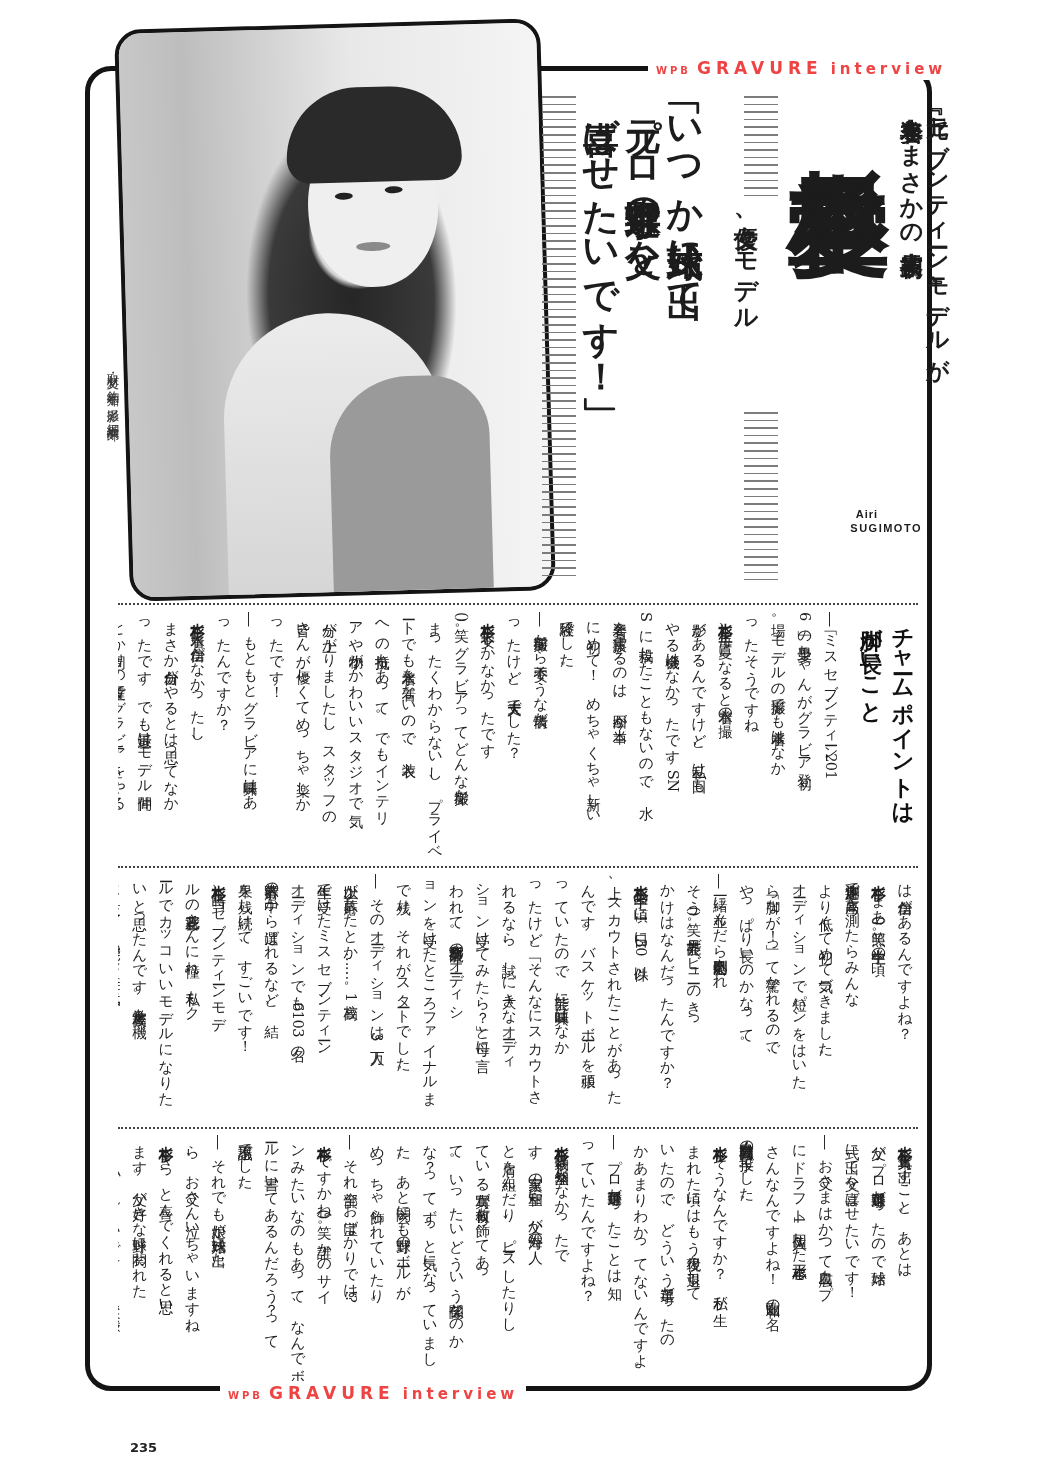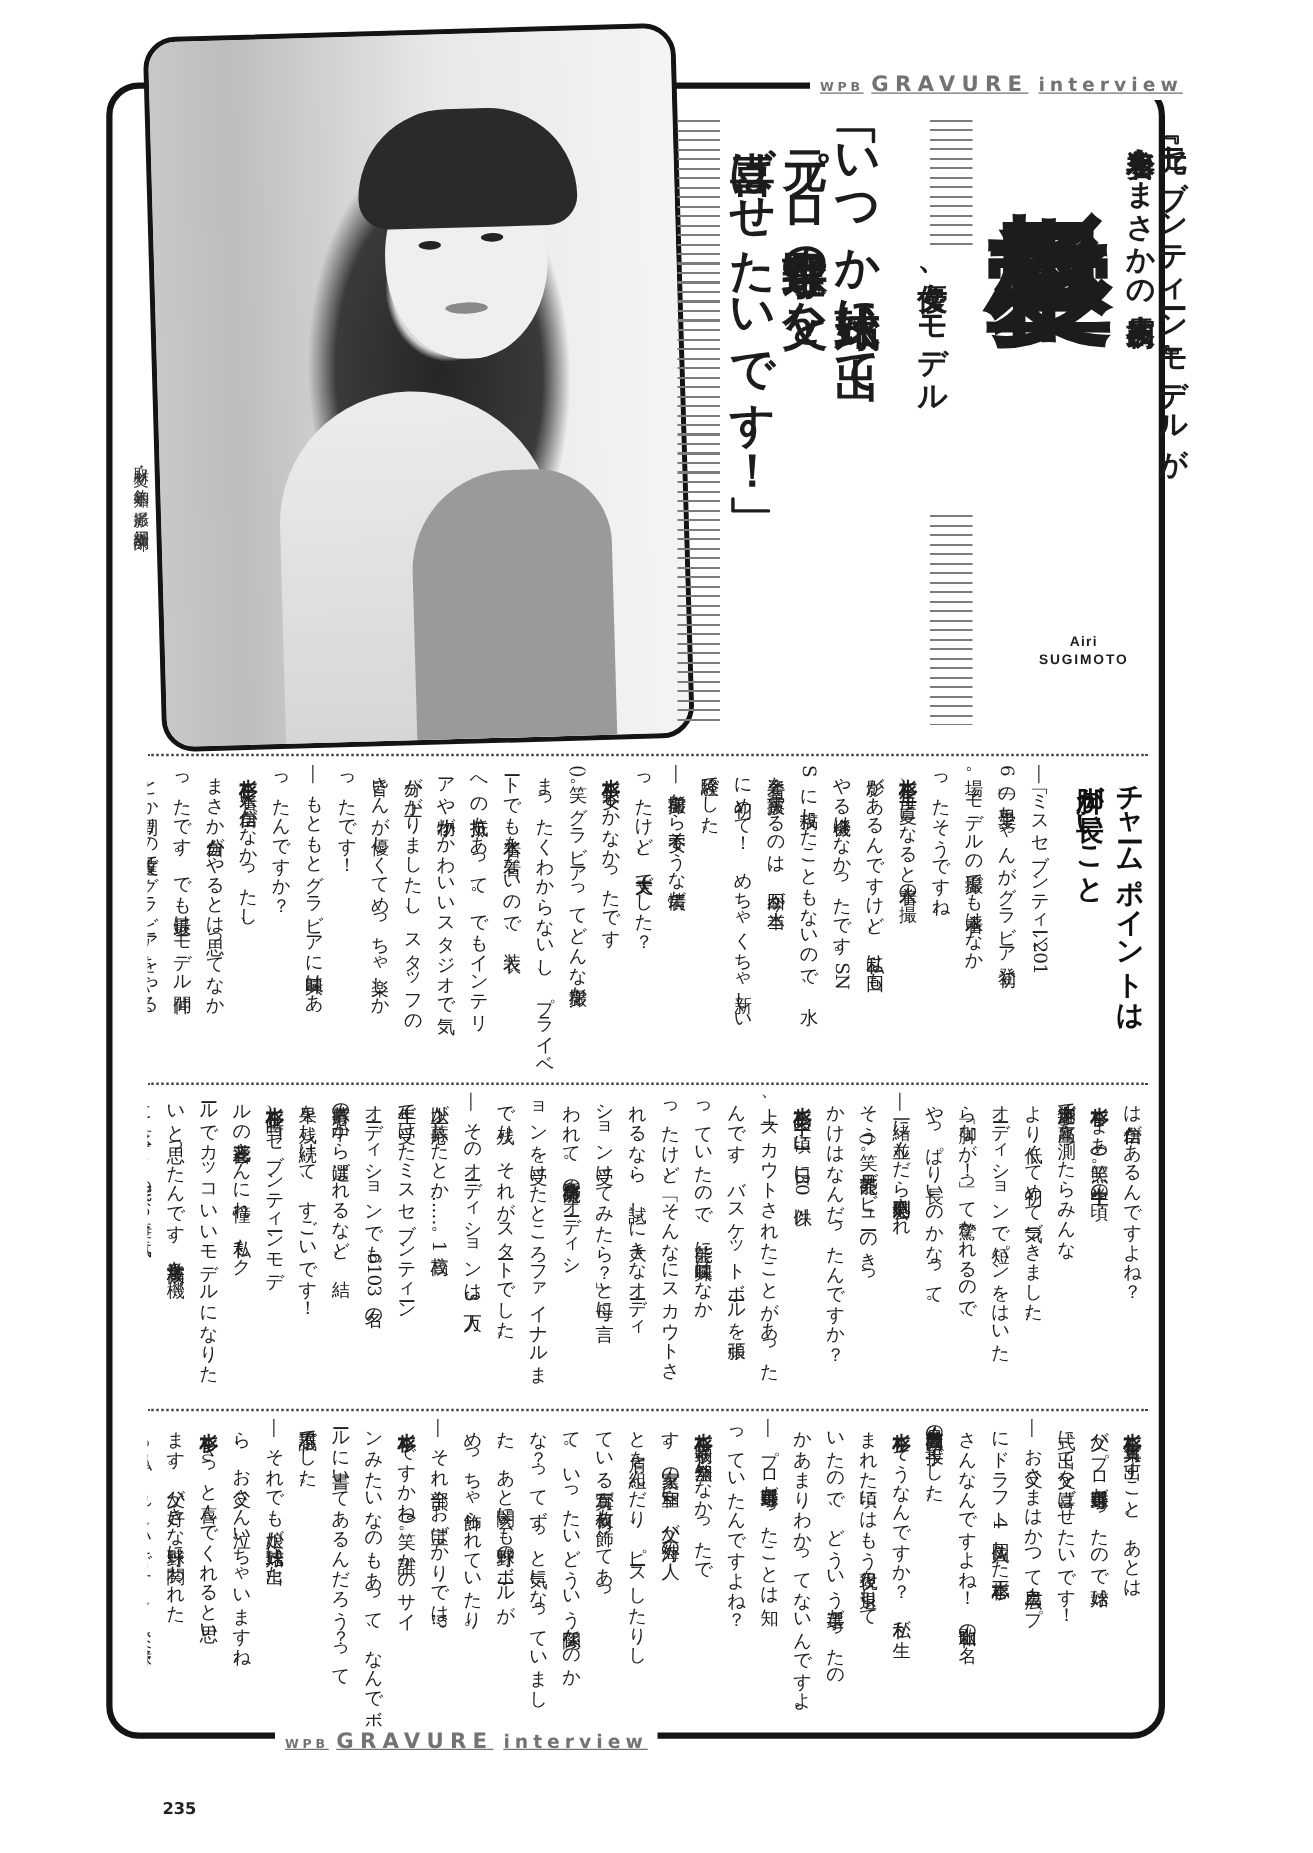--- a/index.html
+++ b/index.html
@@ -3,21 +3,21 @@
 <meta charset="utf-8">
 <style>
   html, body { margin: 0; padding: 0; background: #ffffff; }
   body { width: 1050px; height: 1482px; position: relative; overflow: hidden;
          font-family: "DejaVu Serif", "Liberation Serif", serif; color: #1a1a1a; }
 
   .frame { position: absolute; left: 85px; top: 66px; width: 847px; height: 1325px;
            border: 5px solid #141414; border-radius: 26px; box-sizing: border-box; }
 
   .band { position: absolute; background: #fff; padding: 0 8px; white-space: nowrap;
-          font-family: "DejaVu Sans", "Liberation Sans", sans-serif; color: #737373; text-decoration: underline; }
+          font-family: "DejaVu Sans", "Liberation Sans", sans-serif; color: #ef4444; }
   .band .wpb { font-size: 10px; font-weight: bold; letter-spacing: 3px; margin-right: 6px; }
   .band .grav { font-size: 17px; font-weight: bold; letter-spacing: 5px; margin-right: 8px; }
   .band .intv { font-size: 15px; font-weight: bold; letter-spacing: 4px; }
   .band-top { left: 648px; top: 56px; height: 24px; line-height: 24px; }
   .band-bottom { left: 220px; top: 1381px; height: 24px; line-height: 24px; }
 
   .photo-card { position: absolute; left: 122px; top: 24px; width: 418px; height: 564px;
                 border: 4px solid #141414; border-radius: 26px; overflow: hidden;
                 transform: rotate(-1.6deg); background: #dedede; }
   .photo { position: absolute; inset: 0;
@@ -41,21 +41,21 @@
              font-family: "DejaVu Sans", "Liberation Sans", sans-serif; font-size: 12.5px;
              letter-spacing: 1px; color: #333; }
 
   .vtext { position: absolute; writing-mode: vertical-rl; text-orientation: upright;
            font-family: "DejaVu Sans", "Liberation Sans", sans-serif; font-weight: bold; color: #1c1c1c; }
 
   .name { left: 786px; top: 86px; font-size: 102px; line-height: 108px; letter-spacing: 4px; }
   .romaji { position: absolute; left: 812px; top: 507px; text-align: center; width: 110px;
             font-family: Liberation Sans, sans-serif; font-weight: bold; font-size: 11px; line-height: 14px; color: #1c1c1c; }
   .romaji .first { letter-spacing: 1px; }
-  .romaji .last { letter-spacing: 1.5px; }
+  .romaji .last { letter-spacing: 1.5px; text-align: right; }
   .kicker { left: 924px; top: 100px; font-size: 23px; line-height: 27px; letter-spacing: 0.5px; }
   .kicker2 { left: 898px; top: 100px; }
   .subtitle { left: 733px; top: 208px; font-size: 24px; line-height: 26px; letter-spacing: 1px; }
   .headline-col { font-size: 36px; line-height: 42px; letter-spacing: 0px; }
   .hl1 { left: 664px; top: 92px; }
   .hl2 { left: 622px; top: 92px; }
   .hl3 { left: 580px; top: 92px; }
 
   .rule-stack { position: absolute; width: 34px;
                 background: repeating-linear-gradient(180deg, #7c7c7c 0px, #7c7c7c 1.6px, transparent 1.6px, transparent 7.6px); }

